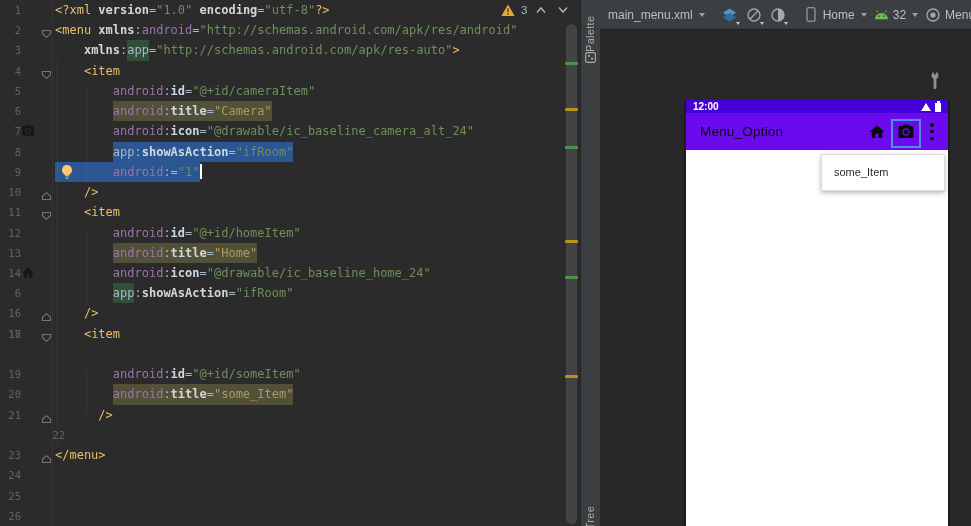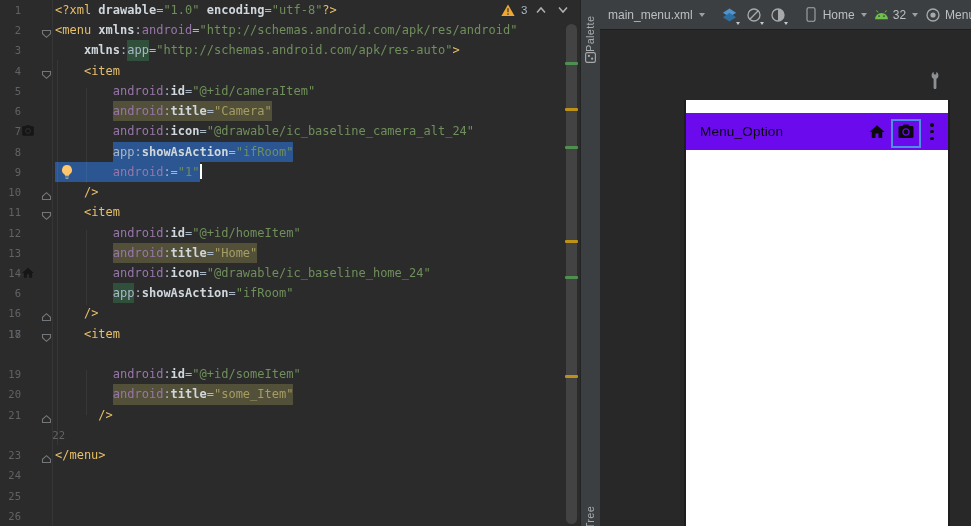--- a/index.html
+++ b/index.html
@@ -69,21 +69,21 @@
 </head>
 <body>
 
 <div id="app">
 
   <div id="editor">
     <div class="gutter-border"></div>
     <div id="lines">
         <div class="row" style="top: 0px;">
           <span class="ln">1</span>
-          <div class="code-line"><span class="tk c-tag">&lt;?xml</span><span class="tk c-pl"> </span><span class="tk c-attr">drawable</span><span class="tk c-pl">=</span><span class="tk c-str">"1.0"</span><span class="tk c-pl"> </span><span class="tk c-attr">encoding</span><span class="tk c-pl">=</span><span class="tk c-str">"utf-8"</span><span class="tk c-tag">?&gt;</span></div>
+          <div class="code-line"><span class="tk c-tag">&lt;?xml</span><span class="tk c-pl"> </span><span class="tk c-attr">version</span><span class="tk c-pl">=</span><span class="tk c-str">"1.0"</span><span class="tk c-pl"> </span><span class="tk c-attr">encoding</span><span class="tk c-pl">=</span><span class="tk c-str">"utf-8"</span><span class="tk c-tag">?&gt;</span></div>
         </div>
         <div class="row" style="top: 20.23px;">
           <span class="ln">2</span>
           <span class="fold"><svg width="11" height="10" viewBox="0 0 11 10">
               <path d="M1.5 1.5h8v3.2L5.5 8.3 1.5 4.7z" fill="none" stroke="#74777A" stroke-width="1.1"></path>
             </svg></span>
           <div class="code-line"><span class="tk c-tag">&lt;menu </span><span class="tk c-attr">xmlns</span><span class="tk c-pl">:</span><span class="tk c-ns">android</span><span class="tk c-pl">=</span><span class="tk c-str">"http://schemas.android.com/apk/res/android"</span></div>
         </div>
         <div class="row" style="top: 40.46px;">
           <span class="ln">3</span>
@@ -323,31 +323,39 @@
 
     <div id="wrench">
       <svg width="16" height="20" viewBox="0 0 16 20">
           <circle cx="8" cy="4.5" r="3.4" fill="#8E9193"></circle>
           <rect x="6.6" y="6" width="2.8" height="12" rx="1" fill="#8E9193"></rect>
           <rect x="6.8" y="0" width="2.4" height="3.4" fill="#282828"></rect>
         </svg>
     </div>
 
     <div id="phone">
+      <div id="statusbar">
+        <span class="time">12:00</span>
+        <span id="wifi"></span>
+        <span id="battery"></span>
+      </div>
       <div id="appbar">
         <span class="title">Menu_Option</span>
         <span class="abar-icon" style="left:182px;"><svg viewBox="0 0 24 24">
               <path d="M10 20v-6h4v6h5v-8h3L12 3 2 12h3v8z"></path>
             </svg></span>
         <div id="focus-box"></div>
         <span class="abar-icon" style="left:211px;"><svg viewBox="0 0 24 24" fill-rule="evenodd">
               <circle cx="12" cy="12" r="3.2"></circle>
               <path d="M9 2 7.17 4H4c-1.1 0-2 .9-2 2v12c0 1.1.9 2 2 2h16c1.1 0 2-.9 2-2V6c0-1.1-.9-2-2-2h-3.17L15 2H9zm3 15c-2.76 0-5-2.24-5-5s2.24-5 5-5 5 2.24 5 5-2.24 5-5 5z"></path>
             </svg></span>
         <span id="overflow">
             <i></i>
             <i></i>
             <i></i>
           </span>
       </div>
+      <div id="dropdown">
+        <div class="mi">some_Item</div>
+      </div>
     </div>
   </div>
 </div>
 
 </body></html>

